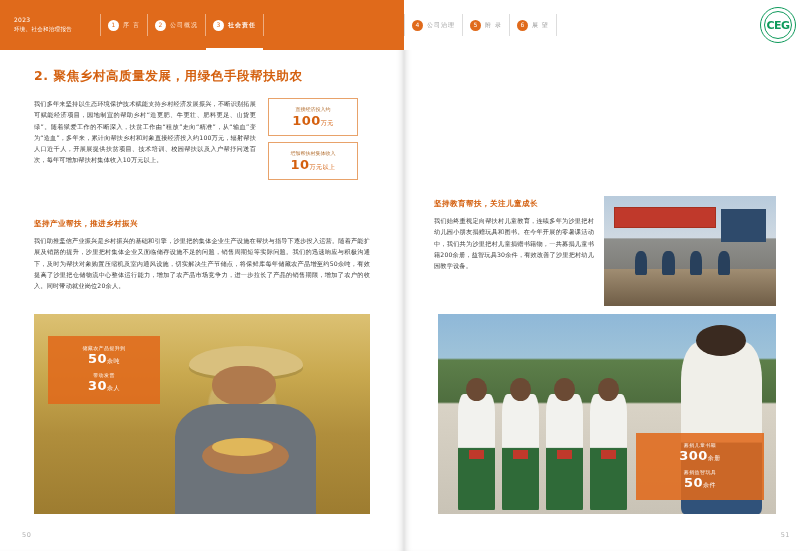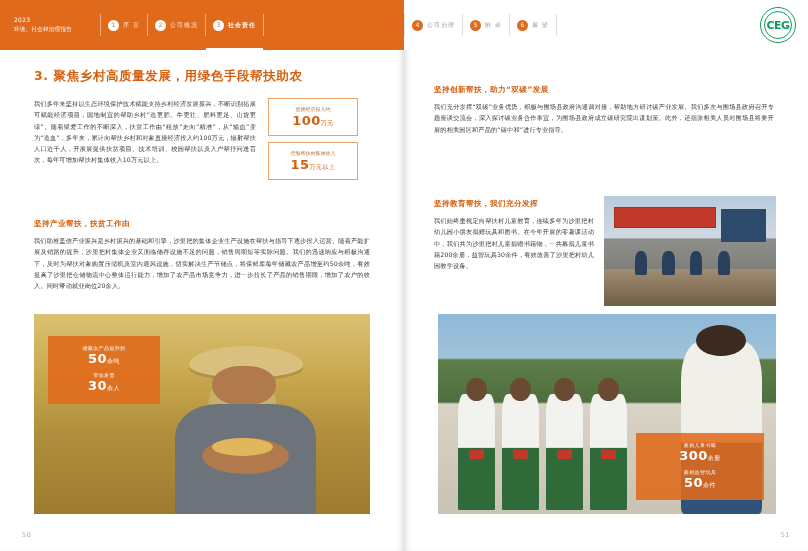--- a/index.html
+++ b/index.html
@@ -223,39 +223,39 @@
         <div class="navitem active">
           <span class="num">3</span>
           <span class="lbl">社会责任</span>
         </div>
         <div class="sep"></div>
       </div>
     </div>
 
     <div class="content">
 
-      <div class="sec-title">3. 聚焦乡村高质量发展，用绿色手段帮扶助农</div>
+      <div class="sec-title">2. 聚焦乡村高质量发展，用绿色手段帮扶助农</div>
 
       <div class="col" style="left:34px;top:48px;width:222px;">
         <p class="body">我们多年来坚持以生态环境保护技术赋能支持乡村经济发展振兴，不断识别拓展可赋能经济项目，因地制宜的帮助乡村“造更肥、牛更壮、肥料更足、山货更绿”。随着狱爱工作的不断深入，扶贫工作由“租放”走向“精准”，从“输血”变为“造血”，多年来，累计向帮扶乡村和对象直接经济投入约100万元，辐射帮扶人口近千人，开展展提供扶贫项目、技术培训、校园帮扶以及入户帮抒问送百次，每年可增加帮扶村集体收入10万元以上。</p>
       </div>
 
       <div class="col" style="left:268px;top:48px;width:100px;">
         <div class="stat-box">
           <div class="cap">直接经济投入约</div>
           <div class="val"><span>100</span><small>万元</small></div>
         </div>
         <div class="stat-box">
           <div class="cap">增加帮扶村集体收入</div>
-          <div class="val"><span>15</span><small>万元以上</small></div>
+          <div class="val"><span>10</span><small>万元以上</small></div>
         </div>
       </div>
 
       <div class="col" style="left:34px;top:160px;width:336px;">
-        <div class="sub-h">坚持产业帮扶，扶贫工作由</div>
+        <div class="sub-h">坚持产业帮扶，推进乡村振兴</div>
         <p class="body">我们助推坚信产业振兴是乡村振兴的基础和引擎，沙里把的集体企业生产设施在帮扶与指导下逐步投入运营。随着产能扩展及销路的提升，沙里把村集体企业又面临储存设施不足的问题，销售周期短等实际问题。我们的迅速响应与积极沟通下，及时为帮扶对象购置压缩机及室内通风设施，切实解决生产节储点，将保鲜库每年储藏农产品增至约50余吨，有效提高了沙里把仓储物流中心整体运行能力，增加了农产品市场竞争力，进一步拉长了产品的销售期限，增加了农户的收入。同时带动就业岗位20余人。</p>
       </div>
 
       <div class="photo farmer" style="left:34px;top:264px;width:336px;height:200px;">
         <div class="hat"></div>
         <div class="face"></div>
         <div class="body"></div>
         <div class="hands"></div>
         <div class="grain"></div>
         <div class="ovl-stats" style="left:14px;top:22px;width:88px;">
@@ -295,27 +295,23 @@
         </div>
         <div class="sep"></div>
       </div>
       <div class="logo">
         <div class="ring">CEG</div>
       </div>
     </div>
 
     <div class="content">
 
-      <div class="col" style="left:30px;top:26px;width:340px;">
-        <div class="sub-h">坚持创新帮扶，助力“双碳”发展</div>
-        <p class="body">我们充分发挥“双碳”业务优势，积极与围场县政府沟通调对接，帮助地方研讨碳产业发展。我们多次与围场县政府召开专题座谈交流会，深入探讨碳业务合作事宜，为围场县政府成立碳研究院出谋划策。此外，还指派相关人员对围场县将要开展的相关园区和产品的“碳中和”进行专业指导。</p>
-      </div>
 
       <div class="col" style="left:30px;top:140px;width:160px;">
-        <div class="sub-h">坚持教育帮扶，我们充分发挥</div>
+        <div class="sub-h">坚持教育帮扶，关注儿童成长</div>
         <p class="body">我们始终重视定向帮扶村儿童教育，连续多年为沙里把村幼儿园小朋友捐赠玩具和图书。在今年开展的零暑课活动中，我们共为沙里把村儿童捐赠书籍物，一共募捐儿童书籍200余册，益智玩具30余件，有效改善了沙里把村幼儿园教学设备。</p>
       </div>
 
       <div class="photo cls-room" style="left:200px;top:146px;width:172px;height:110px;">
         <div class="banner"></div>
         <div class="screen"></div>
         <div class="desk"></div>
         <div class="kid" style="left:18%;"></div>
         <div class="kid" style="left:34%;"></div>
         <div class="kid" style="left:50%;"></div>

